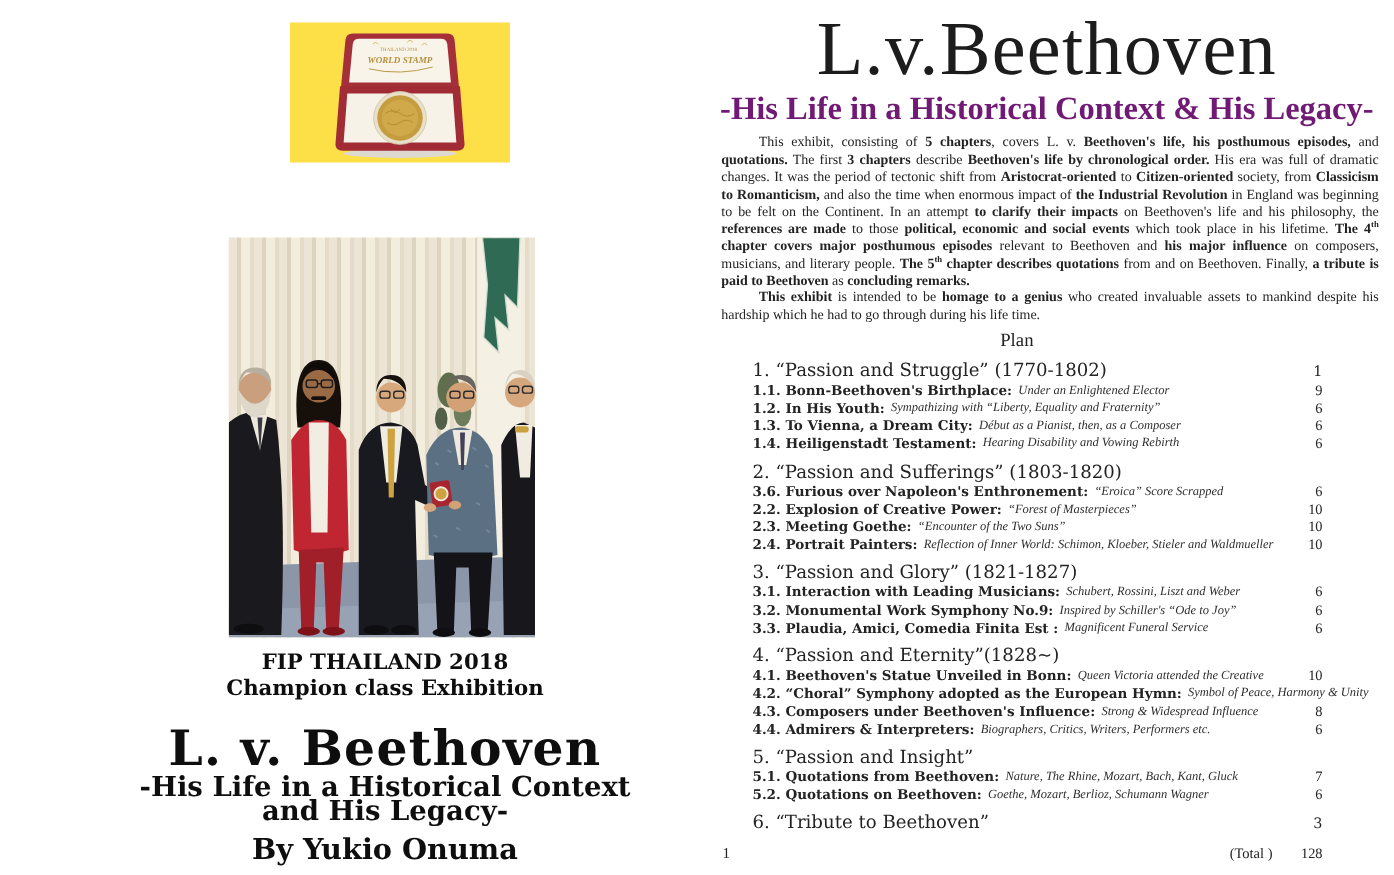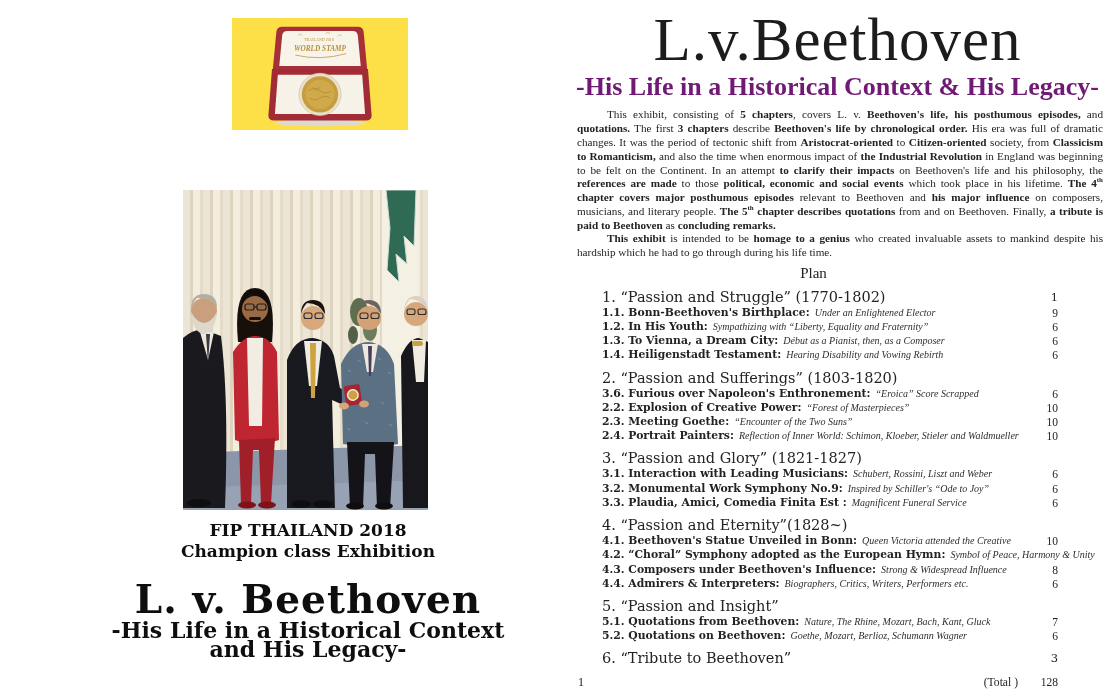--- a/index.html
+++ b/index.html
@@ -186,20 +186,21 @@
       <ellipse cx="181" cy="214" rx="5" ry="3.5" fill="#d2a176"></ellipse>
     </svg>
   </div>
 
   <div class="caption">
     <div class="cap-line">FIP THAILAND 2018</div>
     <div class="cap-line">Champion class Exhibition</div>
     <div class="cap-title">L. v. Beethoven</div>
     <div class="cap-sub">-His Life in a Historical Context</div>
     <div class="cap-sub">and His Legacy-</div>
+    <div class="cap-by">By Yukio Onuma</div>
   </div>
 
   <div class="docpage">
     <div class="doc-title">L.v.Beethoven</div>
     <div class="doc-subtitle">-His Life in a Historical Context &amp; His Legacy-</div>
 
     <div class="intro">
       <p><span>This exhibit, consisting of </span><span class="b">5 chapters</span><span>, covers L. v. </span><span class="b">Beethoven's life, his posthumous episodes,</span><span> and </span><span class="b">quotations.</span><span> The first </span><span class="b">3 chapters</span><span> describe </span><span class="b">Beethoven's life by chronological order.</span><span> His era was full of dramatic changes. It was the period of tectonic shift from </span><span class="b">Aristocrat-oriented</span><span> to </span><span class="b">Citizen-oriented</span><span> society, from </span><span class="b">Classicism to Romanticism,</span><span> and also the time when enormous impact of </span><span class="b">the Industrial Revolution</span><span> in England was beginning to be felt on the Continent. In an attempt </span><span class="b">to clarify their impacts</span><span> on Beethoven's life and his philosophy, the </span><span class="b">references are made</span><span> to those </span><span class="b">political, economic and social events</span><span> which took place in his lifetime. </span><span class="b">The 4</span><sup class="b">th</sup><span class="b"> chapter covers major posthumous episodes</span><span> relevant to Beethoven and </span><span class="b">his major influence</span><span> on composers, musicians, and literary people. </span><span class="b">The 5</span><sup class="b">th</sup><span class="b"> chapter describes quotations</span><span> from and on Beethoven. Finally, </span><span class="b">a tribute is paid to Beethoven</span><span> as </span><span class="b">concluding remarks.</span></p>
       <p><span class="b">This exhibit</span><span> is intended to be </span><span class="b">homage to a genius</span><span> who created invaluable assets to mankind despite his hardship which he had to go through during his life time.</span></p>
     </div>

